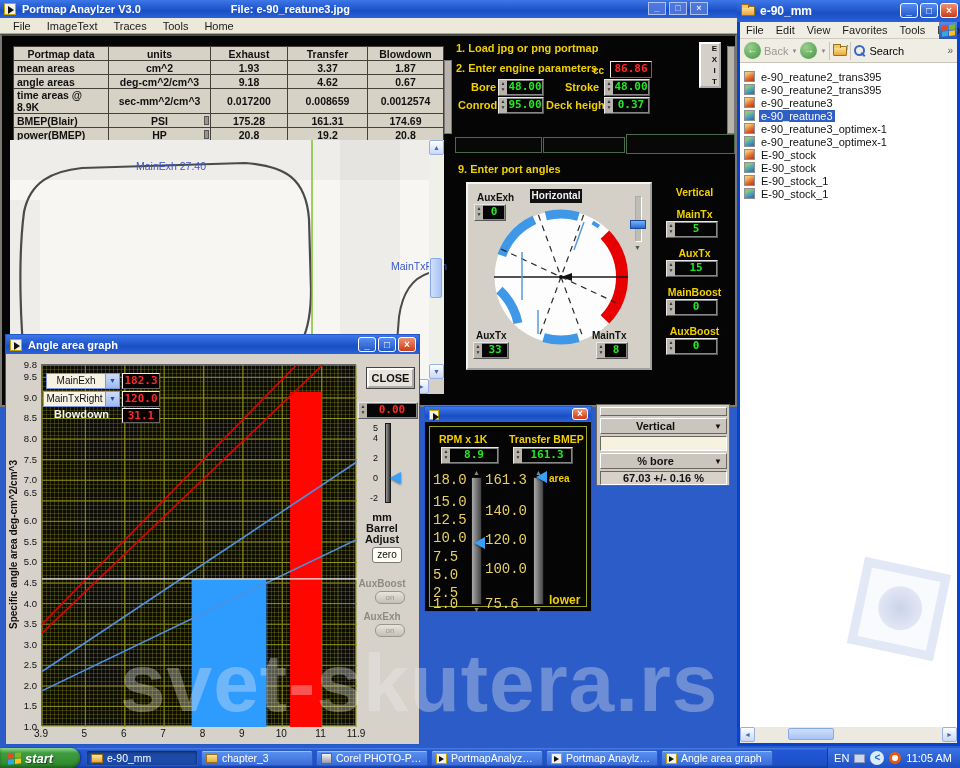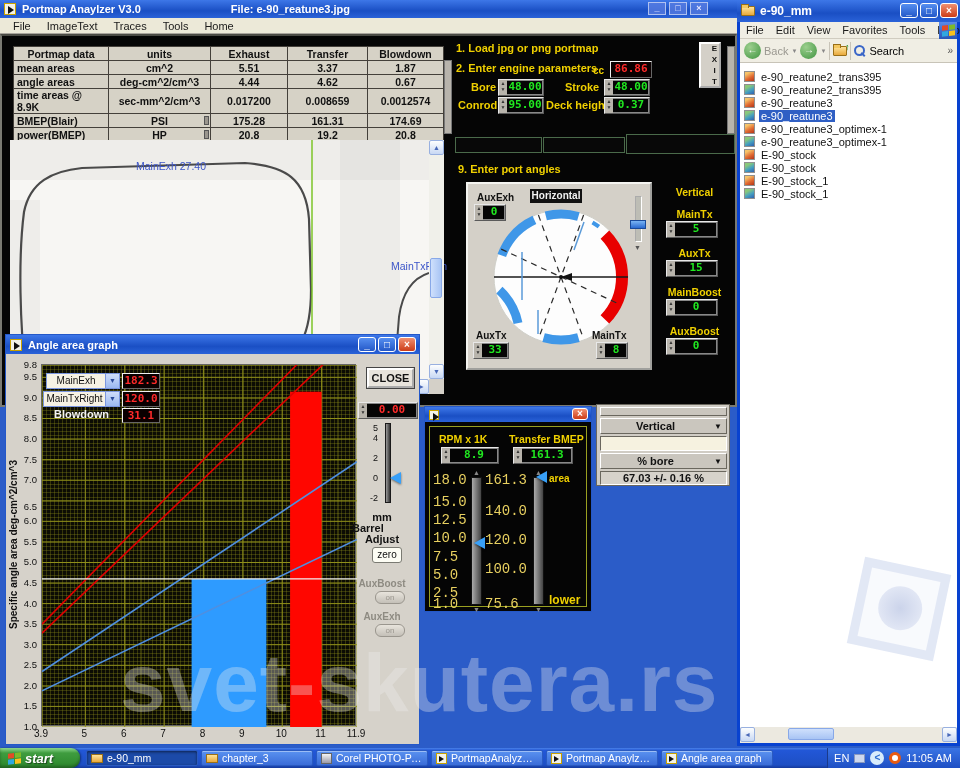--- a/index.html
+++ b/index.html
@@ -199,28 +199,28 @@
             <th>units</th>
             <th>Exhaust</th>
             <th>Transfer</th>
             <th>Blowdown</th>
           </tr>
         </thead>
       <tbody id="portmap-rows">
           <tr>
             <td>mean areas</td>
             <td>cm^2</td>
-            <td>5.51</td>
+            <td>1.93</td>
             <td>3.37</td>
             <td>1.87</td>
           </tr>
           <tr>
             <td>angle areas</td>
             <td>deg-cm^2/cm^3</td>
-            <td>4.44</td>
+            <td>9.18</td>
             <td>4.62</td>
             <td>0.67</td>
           </tr>
           <tr>
             <td>time areas @ 8.9K</td>
             <td>sec-mm^2/cm^3</td>
             <td>0.017200</td>
             <td>0.008659</td>
             <td>0.0012574</td>
           </tr>
@@ -459,21 +459,21 @@
         <div class="ytick" style="top: 365.432px;">1.5</div>
         <div class="ytick" style="top: 344.864px;">2.0</div>
         <div class="ytick" style="top: 324.295px;">2.5</div>
         <div class="ytick" style="top: 303.727px;">3.0</div>
         <div class="ytick" style="top: 283.159px;">3.5</div>
         <div class="ytick" style="top: 262.591px;">4.0</div>
         <div class="ytick" style="top: 242.023px;">4.5</div>
         <div class="ytick" style="top: 221.455px;">5.0</div>
         <div class="ytick" style="top: 200.886px;">5.5</div>
         <div class="ytick" style="top: 180.318px;">6.0</div>
-        <div class="ytick" style="top: 166px;">6.5</div>
+        <div class="ytick" style="top: 152px;">6.5</div>
         <div class="ytick" style="top: 139.182px;">7.0</div>
         <div class="ytick" style="top: 118.614px;">7.5</div>
         <div class="ytick" style="top: 98.0455px;">8.0</div>
         <div class="ytick" style="top: 77.4773px;">8.5</div>
         <div class="ytick" style="top: 56.9091px;">9.0</div>
         <div class="ytick" style="top: 36.3409px;">9.5</div>
         <div class="ytick" style="top: 24px;">9.8</div>
       </div>
     <div id="g-xticks">
         <div class="xtick" style="left: 22px;">3.9</div>
@@ -513,21 +513,21 @@
         <div class="btick" style="left: 346px; top: 88px;">5</div>
         <div class="btick" style="left: 346px; top: 98px;">4</div>
         <div class="btick" style="left: 346px; top: 118px;">2</div>
         <div class="btick" style="left: 346px; top: 138px;">0</div>
         <div class="btick" style="left: 346px; top: 158px;">-2</div>
       </div>
     <div class="slider-track" style="left:379px;top:88px;width:6px;height:80px;"></div>
     <div class="tri-left" style="left:384px;top:137px;"></div>
 
     <div class="blklabel" style="left:346px;top:176px;width:60px;text-align:center;font-size:11px;">mm</div>
-    <div class="blklabel" style="left:346px;top:187px;width:60px;font-size:11px;">Barrel</div>
+    <div class="blklabel" style="left:346px;top:187px;width:60px;text-align:center;font-size:11px;">Barrel</div>
     <div class="blklabel" style="left:346px;top:198px;width:60px;text-align:center;font-size:11px;">Adjust</div>
     <div id="zero-btn">zero</div>
 
     <div class="gray-label" style="left:346px;top:243px;">AuxBoost</div>
     <div class="on-btn" style="left:369px;top:256px;">on</div>
     <div class="gray-label" style="left:346px;top:276px;">AuxExh</div>
     <div class="on-btn" style="left:369px;top:289px;">on</div>
   </div>
 
   <div id="rpm-window" class="abs">

